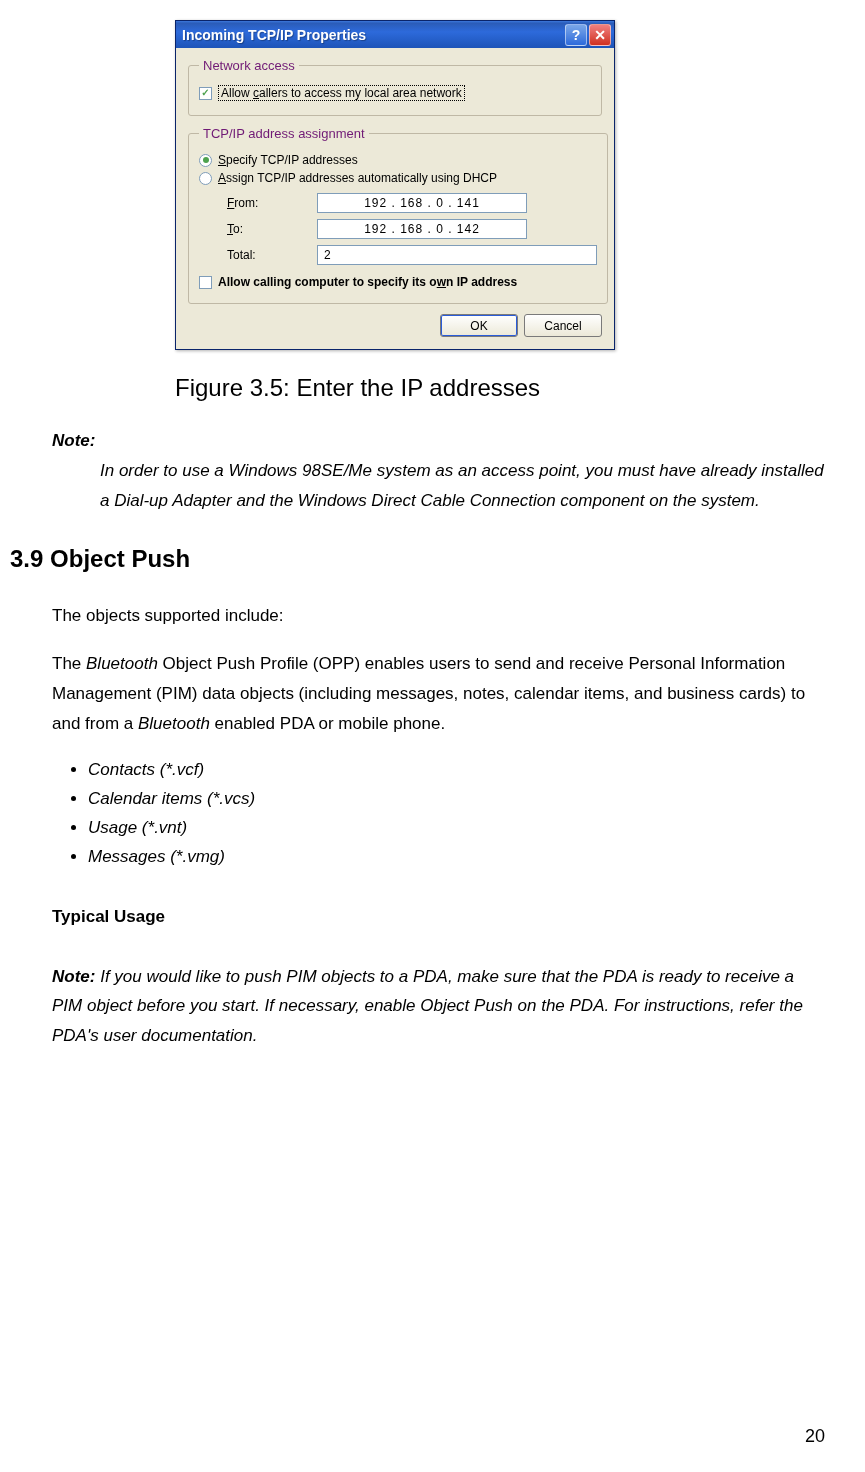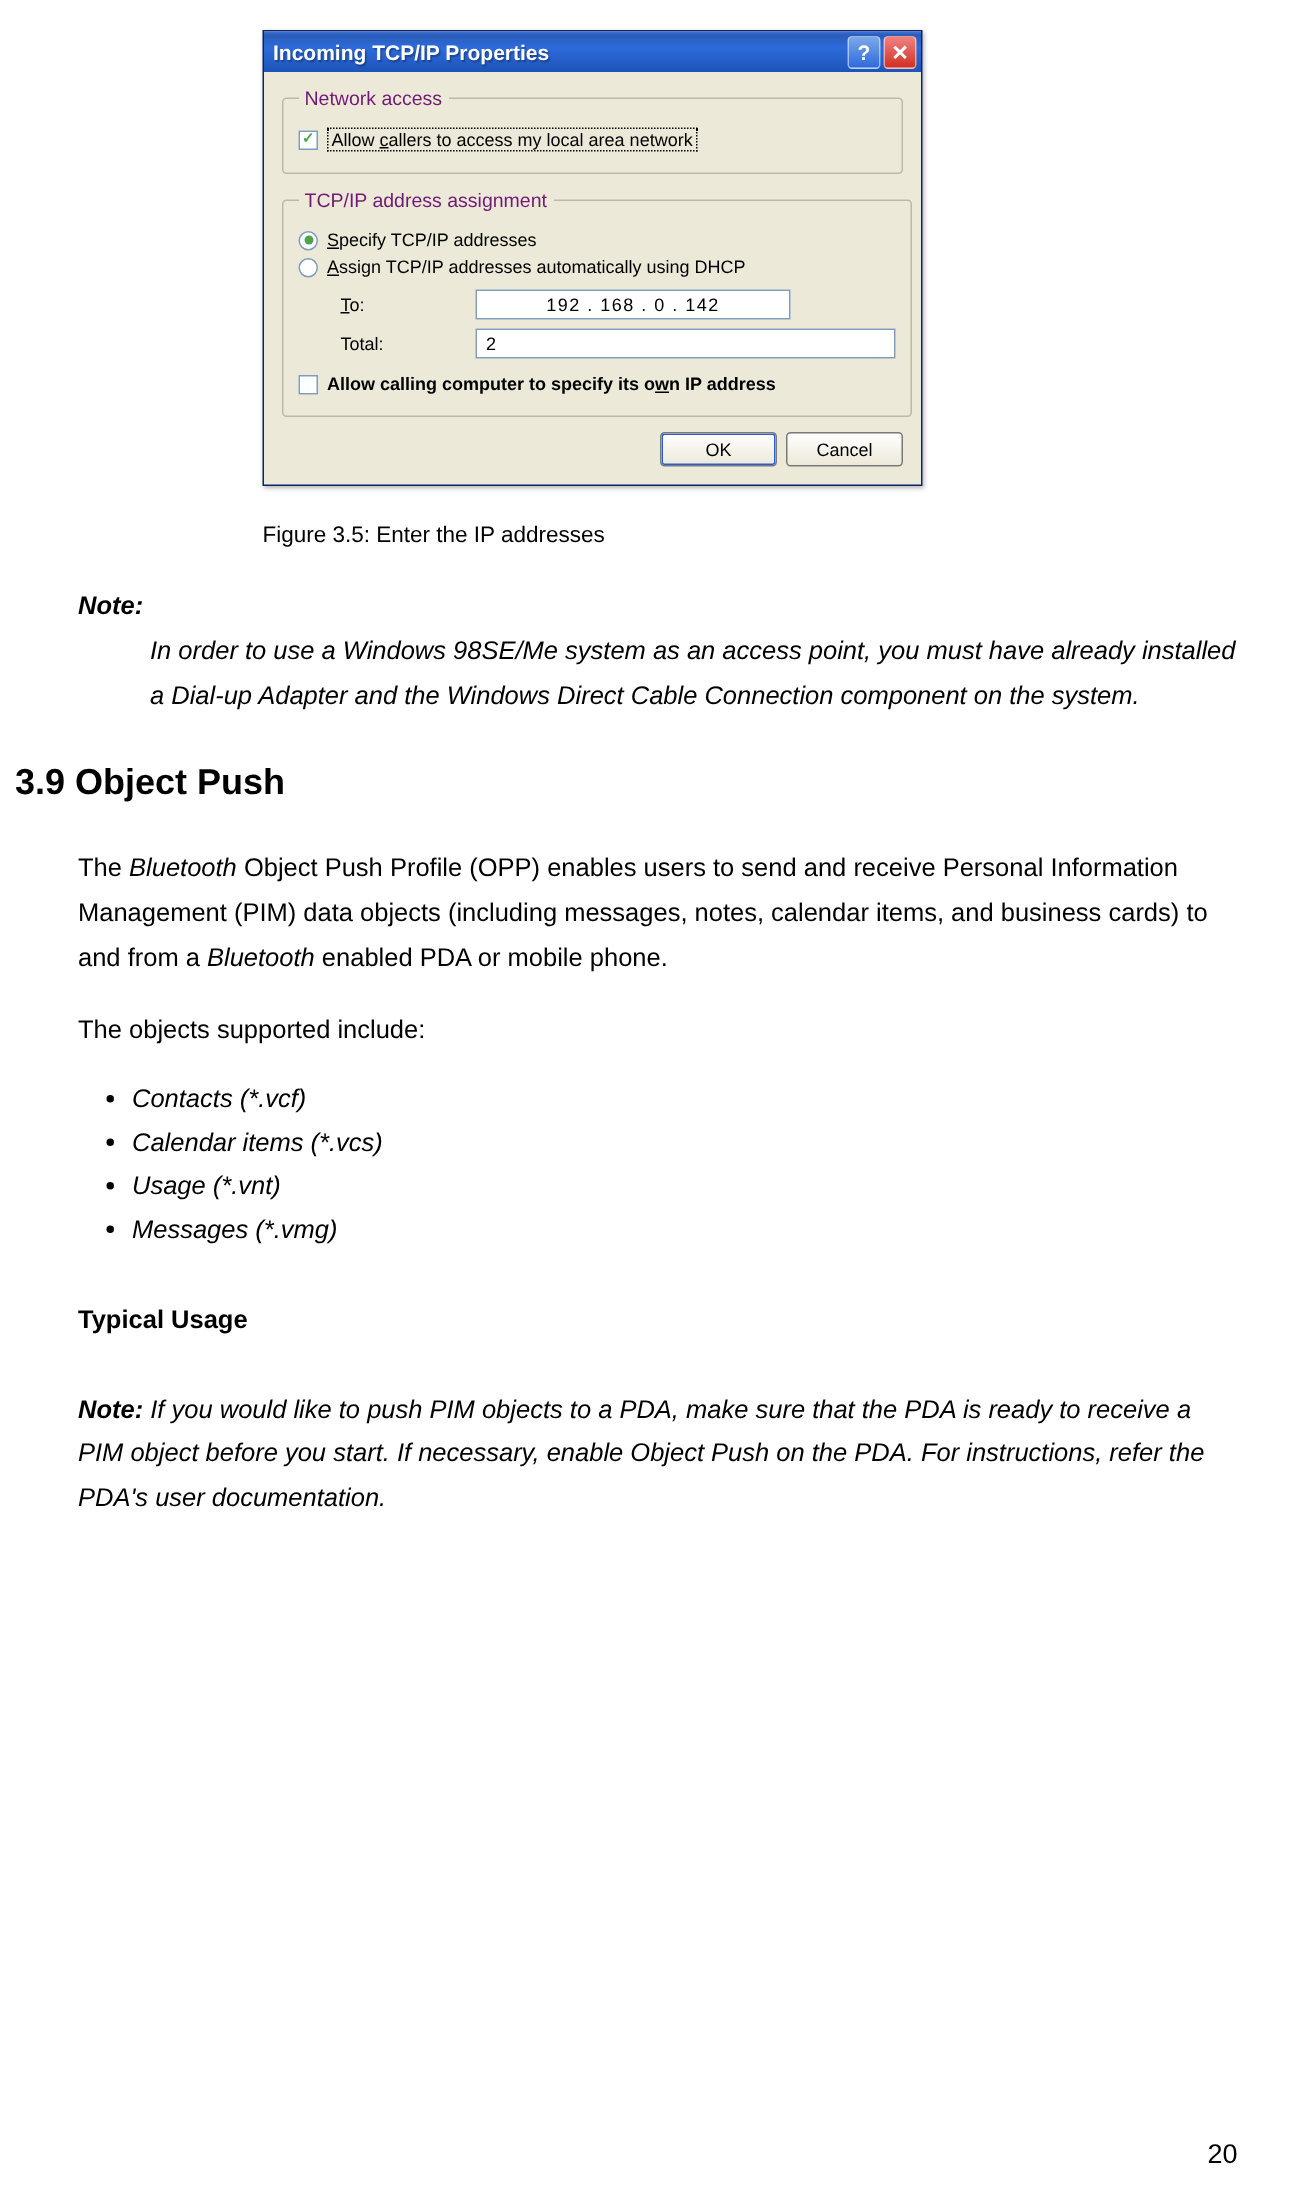--- a/index.html
+++ b/index.html
@@ -123,21 +123,21 @@
       background: linear-gradient(to bottom, #fff, #ece9d8);
       font-family: Tahoma, sans-serif;
       font-size: 12px;
       cursor: pointer;
     }
     .xp-button.default { box-shadow: 0 0 0 1px #2a5cd8 inset; }
 
     
     .figure-caption {
       margin: 24px 0 24px 165px;
-      font-size: 15px;
+      font-size: 24px;
     }
     .doc-text {
       margin-left: 42px;
       line-height: 1.75;
     }
     .note-heading { font-weight: bold; font-style: italic; }
     .note-body {
       font-style: italic;
       margin-left: 48px;
       margin-bottom: 30px;
@@ -198,20 +198,24 @@
           </span>
         <span><span class="underline">S</span>pecify TCP/IP addresses</span>
       </div>
       <div class="radio-row">
         <span class="xp-radio"></span>
         <span><span class="underline">A</span>ssign TCP/IP addresses automatically using DHCP</span>
       </div>
 
       <div class="ip-grid">
         <div class="ip-row">
+          <span class="ip-label"><span class="underline">F</span>rom:</span>
+          <span class="ip-input">192 . 168 .   0   . 141</span>
+        </div>
+        <div class="ip-row">
           <span class="ip-label"><span class="underline">T</span>o:</span>
           <span class="ip-input">192 . 168 .   0   . 142</span>
         </div>
         <div class="ip-row">
           <span class="ip-label">Total:</span>
           <span class="total-input">2</span>
         </div>
       </div>
 
       <div class="checkbox-row" style="margin-top:8px;font-weight:bold;">
@@ -232,25 +236,25 @@
 <div class="doc-text">
   <div class="note-heading">Note:</div>
   <div class="note-body">In order to use a Windows 98SE/Me system as an access point, you must have already installed a Dial-up Adapter and the Windows Direct Cable Connection component on the system.</div>
 </div>
 
 <h2 class="section">
   <span>3.9</span> <span>Object Push</span>
 </h2>
 
 <div class="doc-text">
+  <div class="para">The objects supported include:</div>
+
   <div class="para">
     <span>The </span><span class="italic">Bluetooth</span><span> Object Push Profile (OPP) enables users to send and receive Personal Information Management (PIM) data objects (including messages, notes, calendar items, and business cards) to and from a </span><span class="italic">Bluetooth</span><span> enabled PDA or mobile phone.</span>
   </div>
-
-  <div class="para">The objects supported include:</div>
   <ul class="bullets">
     <li>Contacts (*.vcf)</li>
     <li>Calendar items (*.vcs)</li>
     <li>Usage (*.vnt)</li>
     <li>Messages (*.vmg)</li>
   </ul>
 
   <div class="sub-heading">Typical Usage</div>
 
   <div class="note2">

